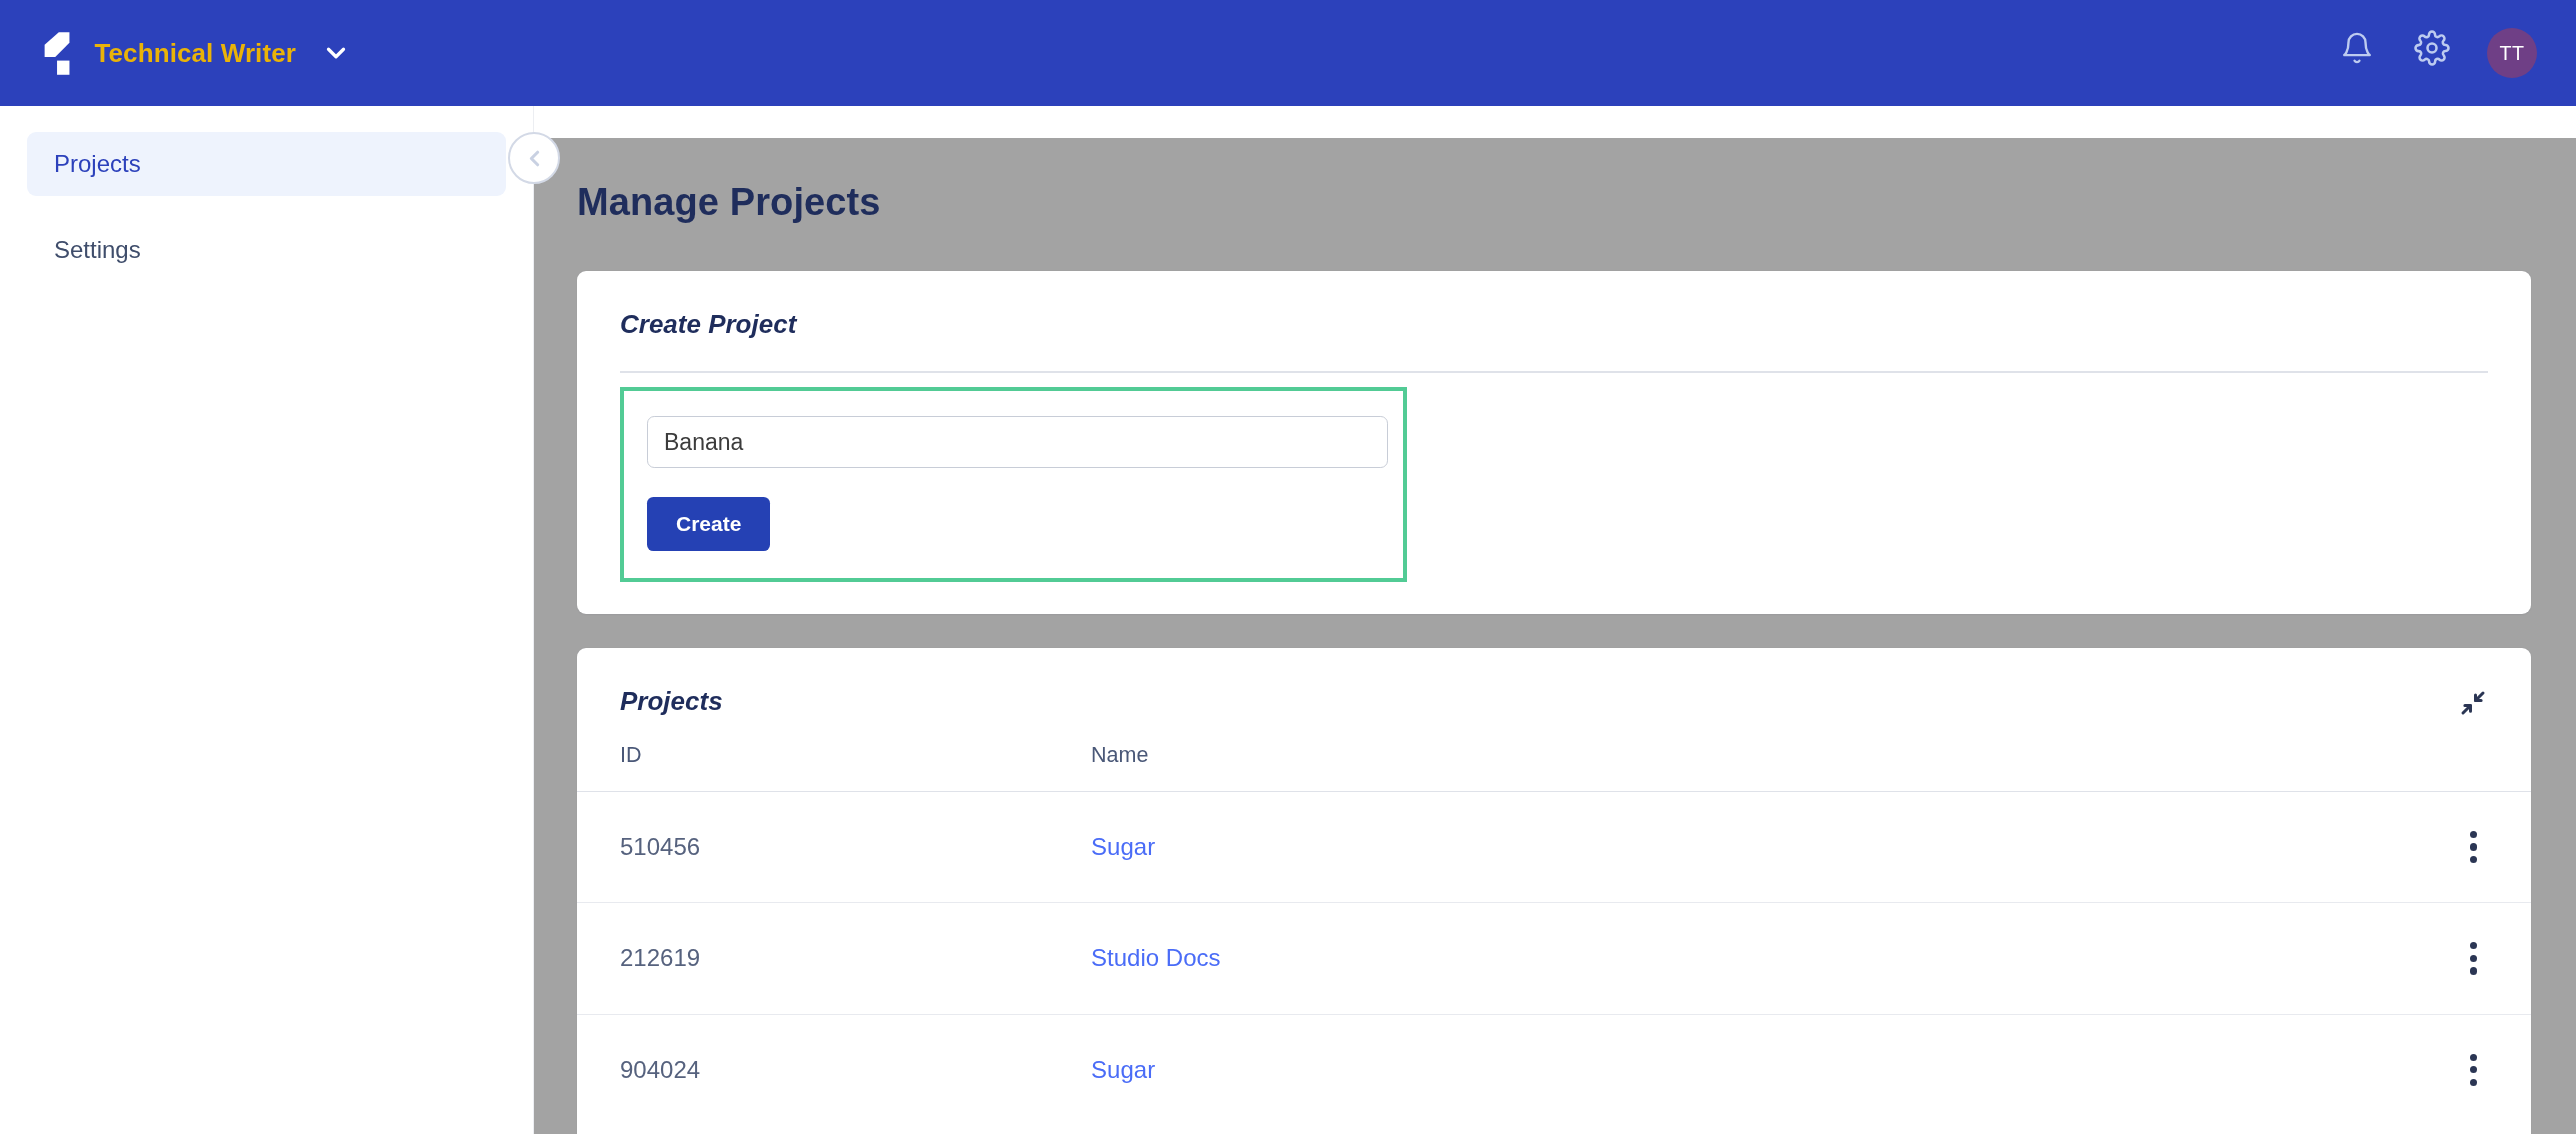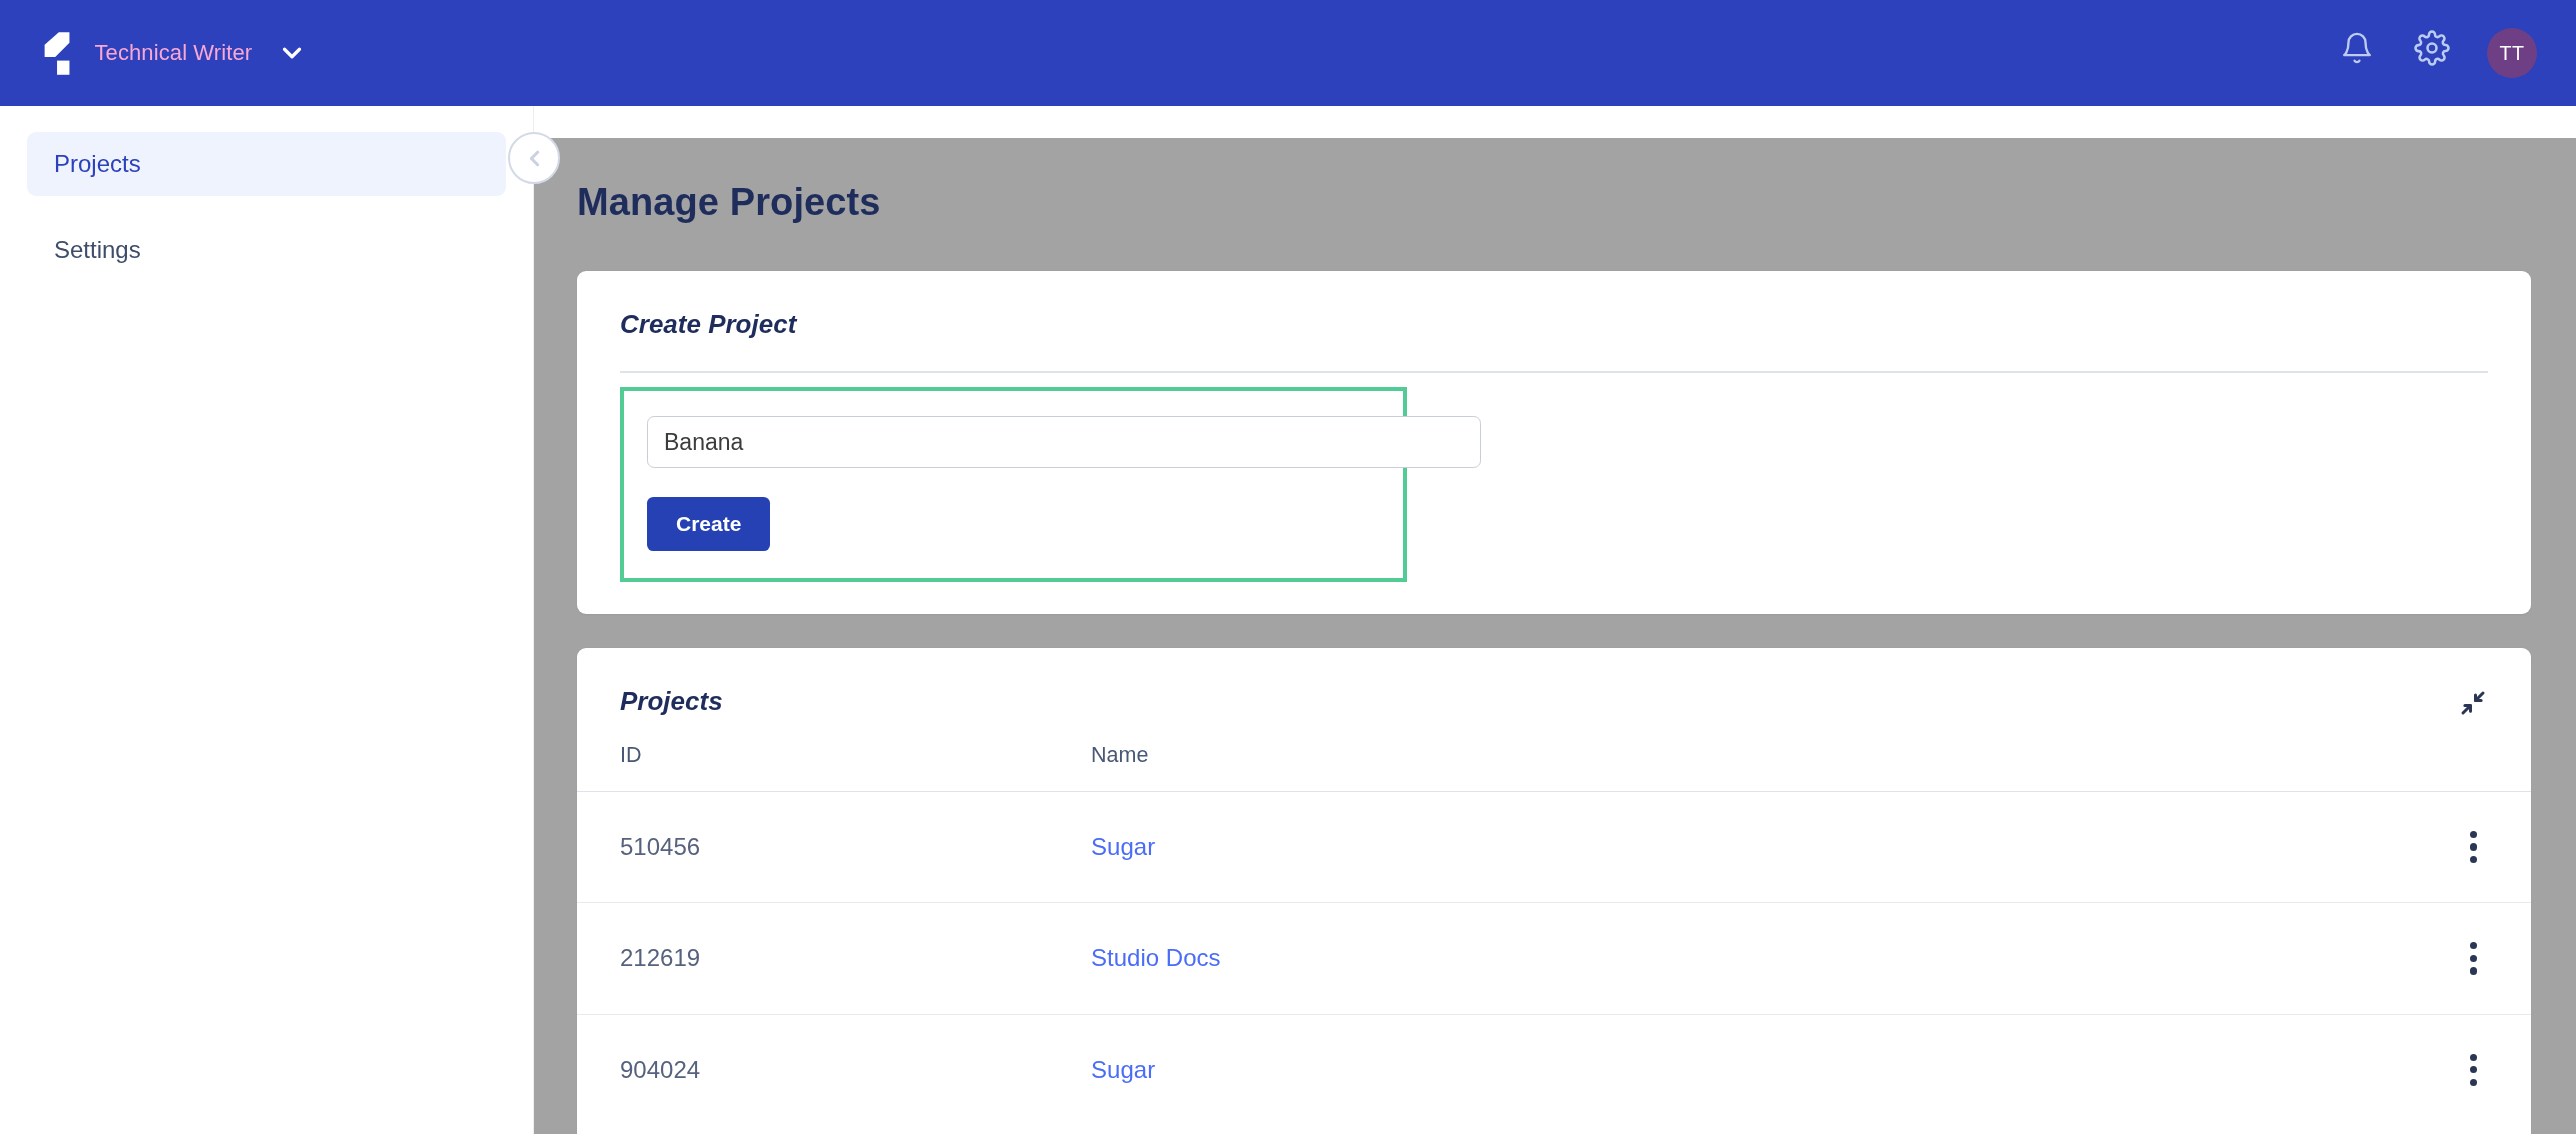--- a/index.html
+++ b/index.html
@@ -28,23 +28,23 @@
     margin-left: 34px;
   }
   .logo-mark {
     width: 39px;
     height: 47px;
     position: relative;
     flex: none;
   }
   .logo-mark svg { display: block; }
   .brand-name {
-    color: #f9a8d4;
-    font-size: 22px;
-    font-weight: 400;
+    color: #eab308;
+    font-size: 26px;
+    font-weight: 700;
     margin-left: 21.5px;
     letter-spacing: 0.1px;
     white-space: nowrap;
   }
   .brand-caret {
     margin-left: 25px;
     display: flex;
     align-items: center;
     cursor: pointer;
   }
@@ -175,21 +175,21 @@
   }
 
   
   .highlight-box {
     margin: 14.3px 0 0 43px;
     width: 787px;
     border: 4.5px solid #52cb95;
     padding: 25px 23px 27px 23px;
   }
   .text-input {
-    width: 834px;
+    width: 741px;
     height: 52px;
     border: 1.8px solid #c8cdd7;
     border-radius: 7.2px;
     background: #ffffff;
     font-size: 23px;
     color: #3c3c3c;
     padding: 0 16px;
     font-family: "Liberation Sans", sans-serif;
     outline: none;
   }

